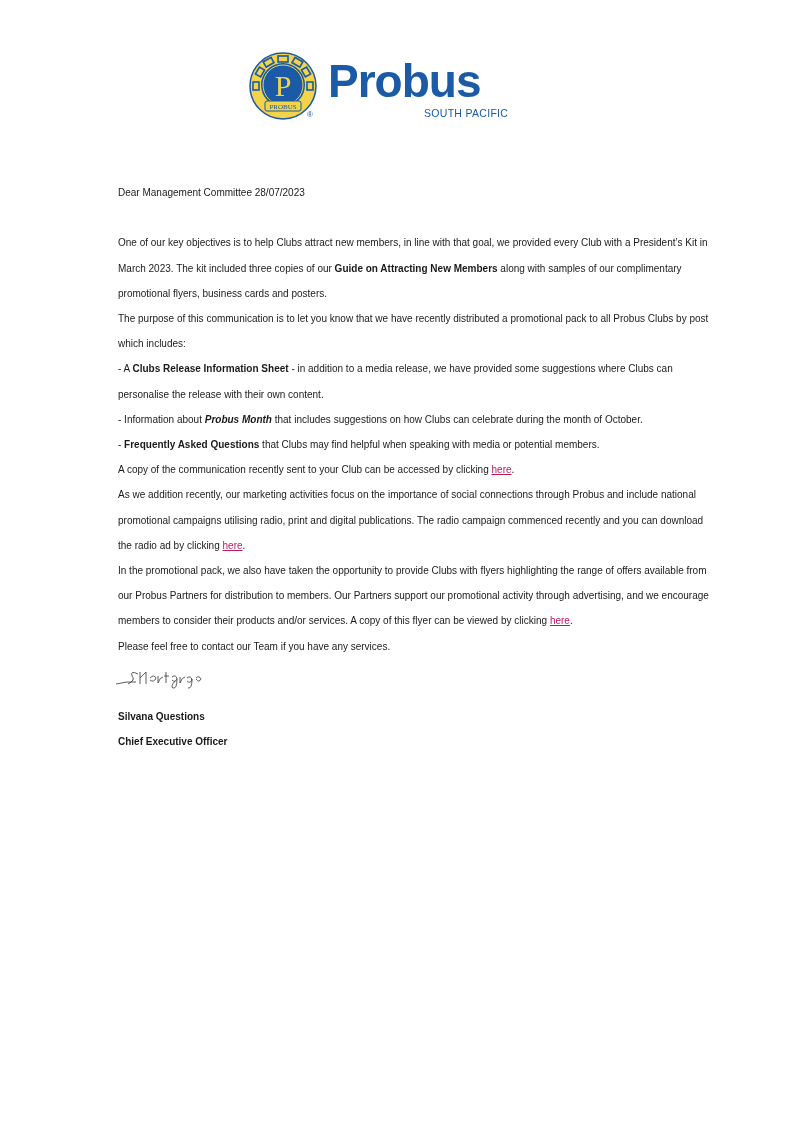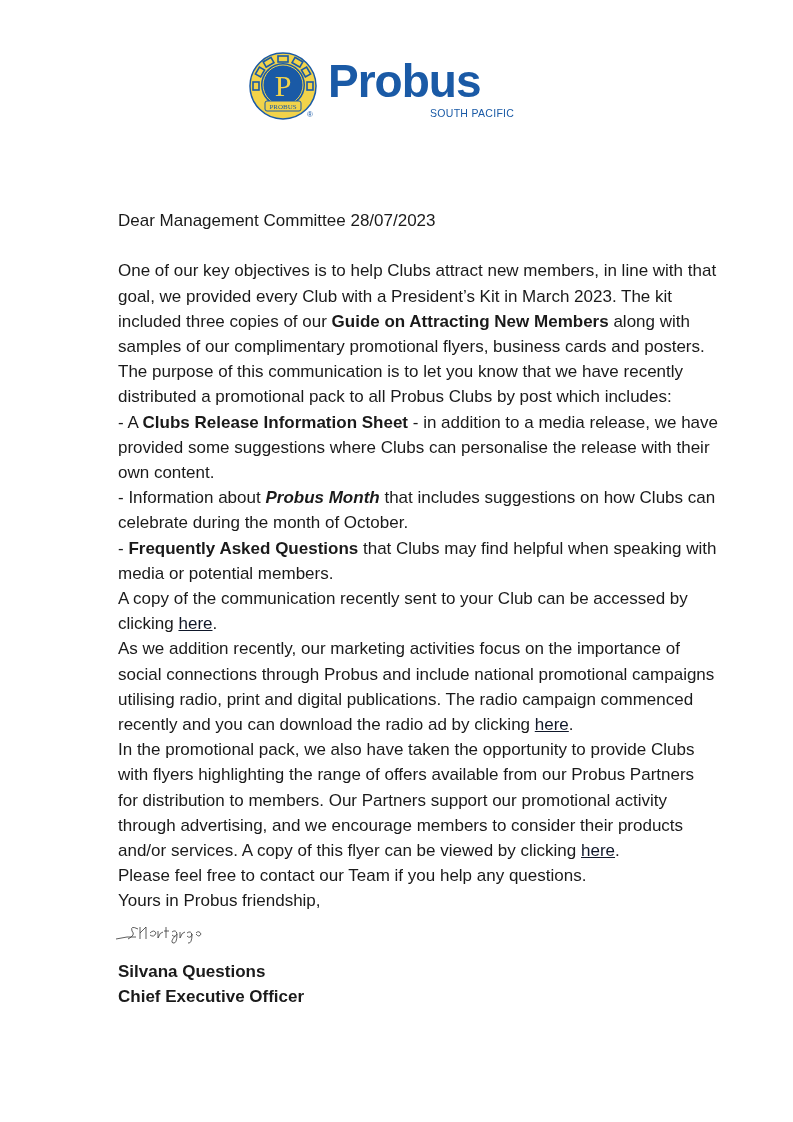--- a/index.html
+++ b/index.html
@@ -3,27 +3,27 @@
   <meta charset="utf-8">
   <style>
     html, body { margin: 0; padding: 0; background: #ffffff; }
     body { width: 793px; height: 1122px; position: relative; overflow: hidden;
            font-family: "Liberation Sans", sans-serif; color: #1a1a1a; }
     .logo { position: absolute; left: 249px; top: 52px; width: 280px; height: 70px; }
     .logo-seal { position: absolute; left: 0; top: 0; width: 68px; height: 68px; }
     .logo-reg { position: absolute; left: 58px; top: 58px; font-size: 8px; color: #1a5aa6; }
     .logo-word { position: absolute; left: 79px; top: 4px; font-size: 46px; font-weight: bold;
                  color: #1a5aa6; letter-spacing: -1px; line-height: 50px; }
-    .logo-sub { position: absolute; left: 181px; top: 55px; font-size: 10.5px; color: #1a5aa6;
+    .logo-sub { position: absolute; left: 175px; top: 55px; font-size: 10.5px; color: #1a5aa6;
                 letter-spacing: 0.3px; }
-    .letter { position: absolute; left: 118px; top: 180px; width: 600px; font-size: 17px;
-              line-height: 25.2px; margin-top: 28px; }
+    .letter { position: absolute; left: 118px; top: 180px; width: 600px; font-size: 10px;
+              line-height: 25.2px; }
     .letter p { margin: 0; }
     .greeting { margin-bottom: 25.2px !important; }
-    .link { color: #0f172a; text-decoration: underline; cursor: pointer; }
+    .link { color: #be185d; text-decoration: underline; cursor: pointer; }
     b { font-weight: bold; }
     .sig { height: 45px; position: relative; }
     .sig svg { position: absolute; left: -4px; top: 5px; }
   </style>
 </head>
 <body>
 
 <div class="logo">
   <svg class="logo-seal" viewBox="0 0 68 68" width="68" height="68">
     <circle cx="34" cy="34" r="33" fill="#f2d34a" stroke="#1a5aa6" stroke-width="1.5"></circle>
@@ -60,22 +60,21 @@
 
   <p><span>- </span><b>Frequently Asked Questions</b><span> that Clubs may find helpful when speaking with media or potential members.</span></p>
 
   <p><span>A copy of the communication recently sent to your Club can be accessed by clicking </span><a class="link">here</a><span>.</span></p>
 
   <p><span>As we addition recently, our marketing activities focus on the importance of social connections through Probus and include national promotional campaigns utilising radio, print and digital publications. The radio campaign commenced recently and you can download the radio ad by clicking </span><a class="link">here</a><span>.</span></p>
 
   <p><span>In the promotional pack, we also have taken the opportunity to provide Clubs with flyers highlighting the range of offers available from our Probus Partners for distribution to members. Our Partners support our promotional activity through advertising, and we encourage members to consider their products and/or services. A copy of this flyer can be viewed by clicking </span><a class="link">here</a><span>.</span></p>
 
 
-  <p>Please feel free to contact our Team if you help any questions.</p>
-  <p>Yours in Probus friendship,</p>
+  <p>Please feel free to contact our Team if you have any services.</p>
 
   <div class="sig">
     <svg width="110" height="34" viewBox="0 0 110 34">
       <path d="M2 20 Q14 17 22 18 M24 10 Q16 6 18 12 Q22 16 14 20 M26 8 L26 20 M26 14 L32 8 L32 20 M36 14 q4 -4 6 0 q-2 5 -6 2 M44 12 l0 7 q2 -6 5 -6 M52 8 l0 11 M50 12 l5 0 M58 13 q4 -3 5 2 q-2 4 -5 1 M63 15 q0 10 -4 9 q-3 -1 2 -7 M66 13 l0 6 q2 -6 5 -6 M73 14 q4 -3 5 2 q-2 4 -5 1 M78 15 q0 10 -4 9 M82 14 q3 -3 5 1 q-2 4 -5 0" fill="none" stroke="#333" stroke-width="0.8"></path>
     </svg>
   </div>
 
   <p><b>Silvana Questions</b></p>
   <p><b>Chief Executive Officer</b></p>
 </div>

